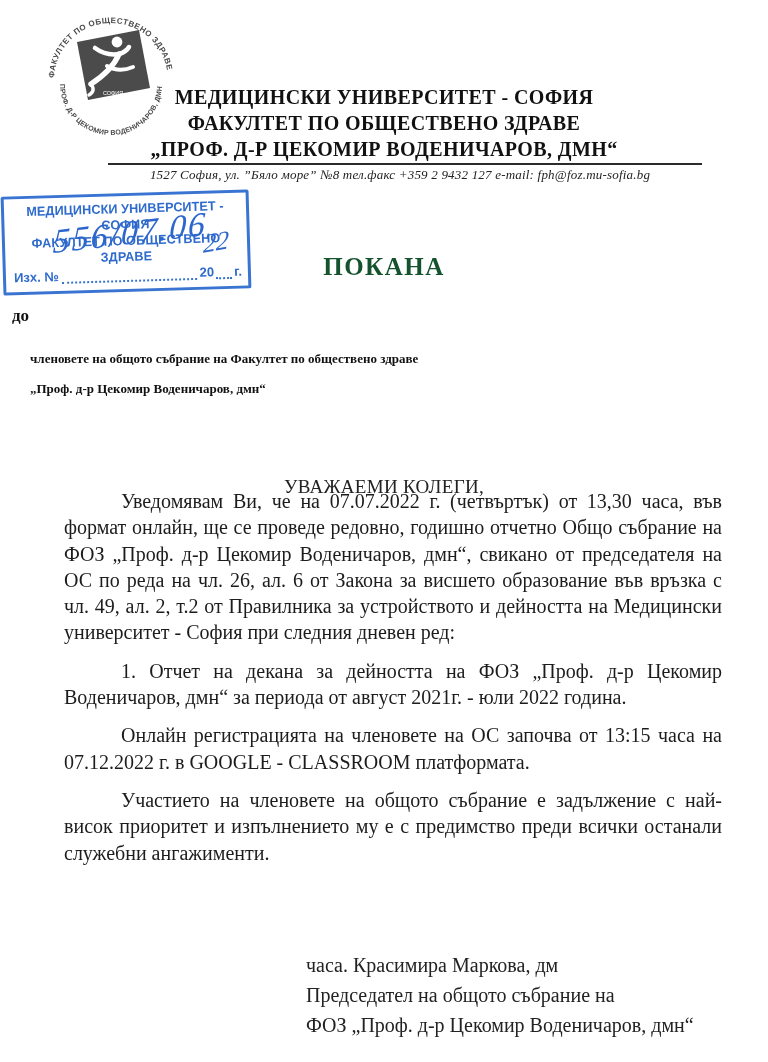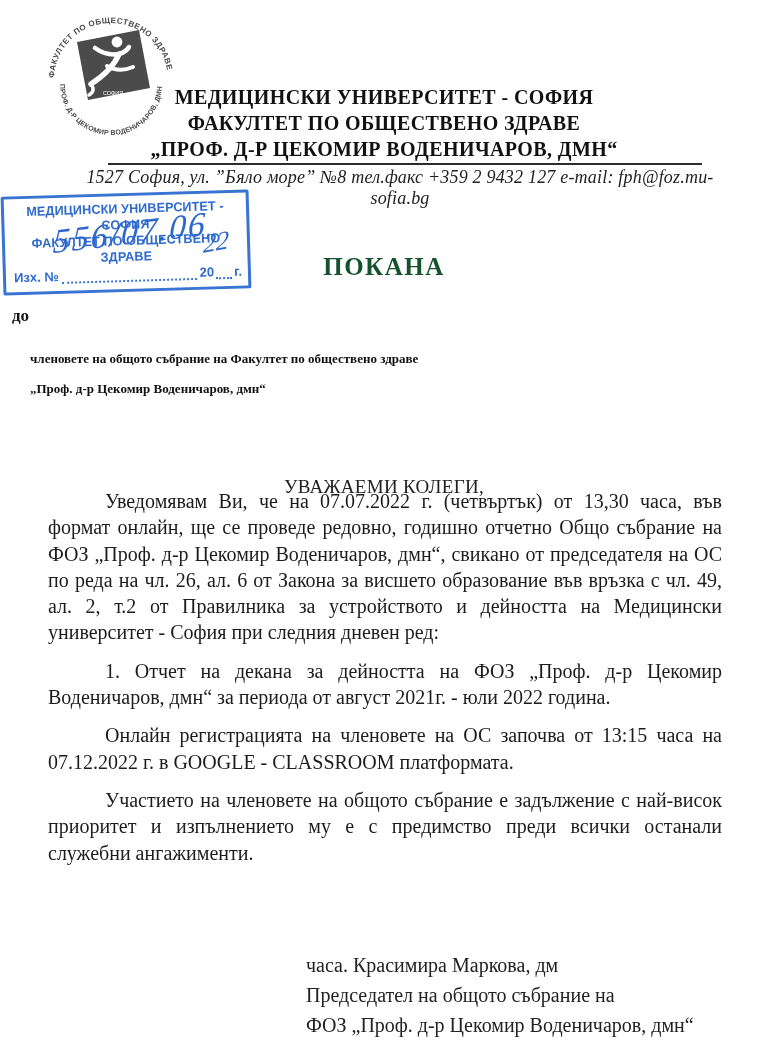--- a/index.html
+++ b/index.html
@@ -15,21 +15,21 @@
   
   .logo{position:absolute;left:40px;top:4px;width:142px;height:150px;}
   
   .letterhead{position:absolute;left:0;top:84px;width:100%;text-align:center;}
   .letterhead div{
     font-weight:bold;font-size:20px;line-height:26px;letter-spacing:0.4px;color:#111;
   }
   .head-rule{position:absolute;left:108px;top:163px;width:594px;height:0;border-top:2px solid #2b2b2b;}
   .address-line{
     position:absolute;left:60px;top:167px;width:680px;text-align:center;
-    font-style:italic;font-size:18px;color:#222;letter-spacing:0.2px;
+    font-style:italic;font-size:13px;color:#222;letter-spacing:0.2px;
   }
   
   .stamp{
     position:absolute;left:2px;top:193px;width:248px;height:99px;
     border:3px solid #3a74d2;border-radius:2px;
     transform:rotate(-1.7deg);
     color:#2f6bcd;font-family:"Liberation Sans", sans-serif;
     box-sizing:border-box;
   }
   .stamp-l1,.stamp-l2{
@@ -74,21 +74,21 @@
   .salutation{
     position:absolute;left:0;top:452px;width:100%;text-align:center;
     font-size:19px;letter-spacing:0.3px;color:#222;margin-top:24px;
   }
   
   .body-text{
     position:absolute;left:48px;top:488px;width:674px;
     font-size:20px;line-height:26.3px;color:#1c1c1c;
   }
   .body-text p{
-    margin:0 0 12px 0;text-indent:57px;text-align:justify;
+    margin:0 0 12px 16px;text-indent:57px;text-align:justify;
   }
   
   .signature{
     position:absolute;left:306px;top:950px;
     font-size:20px;line-height:30px;color:#222;
   }
 </style>
 </head>
 <body>
 

